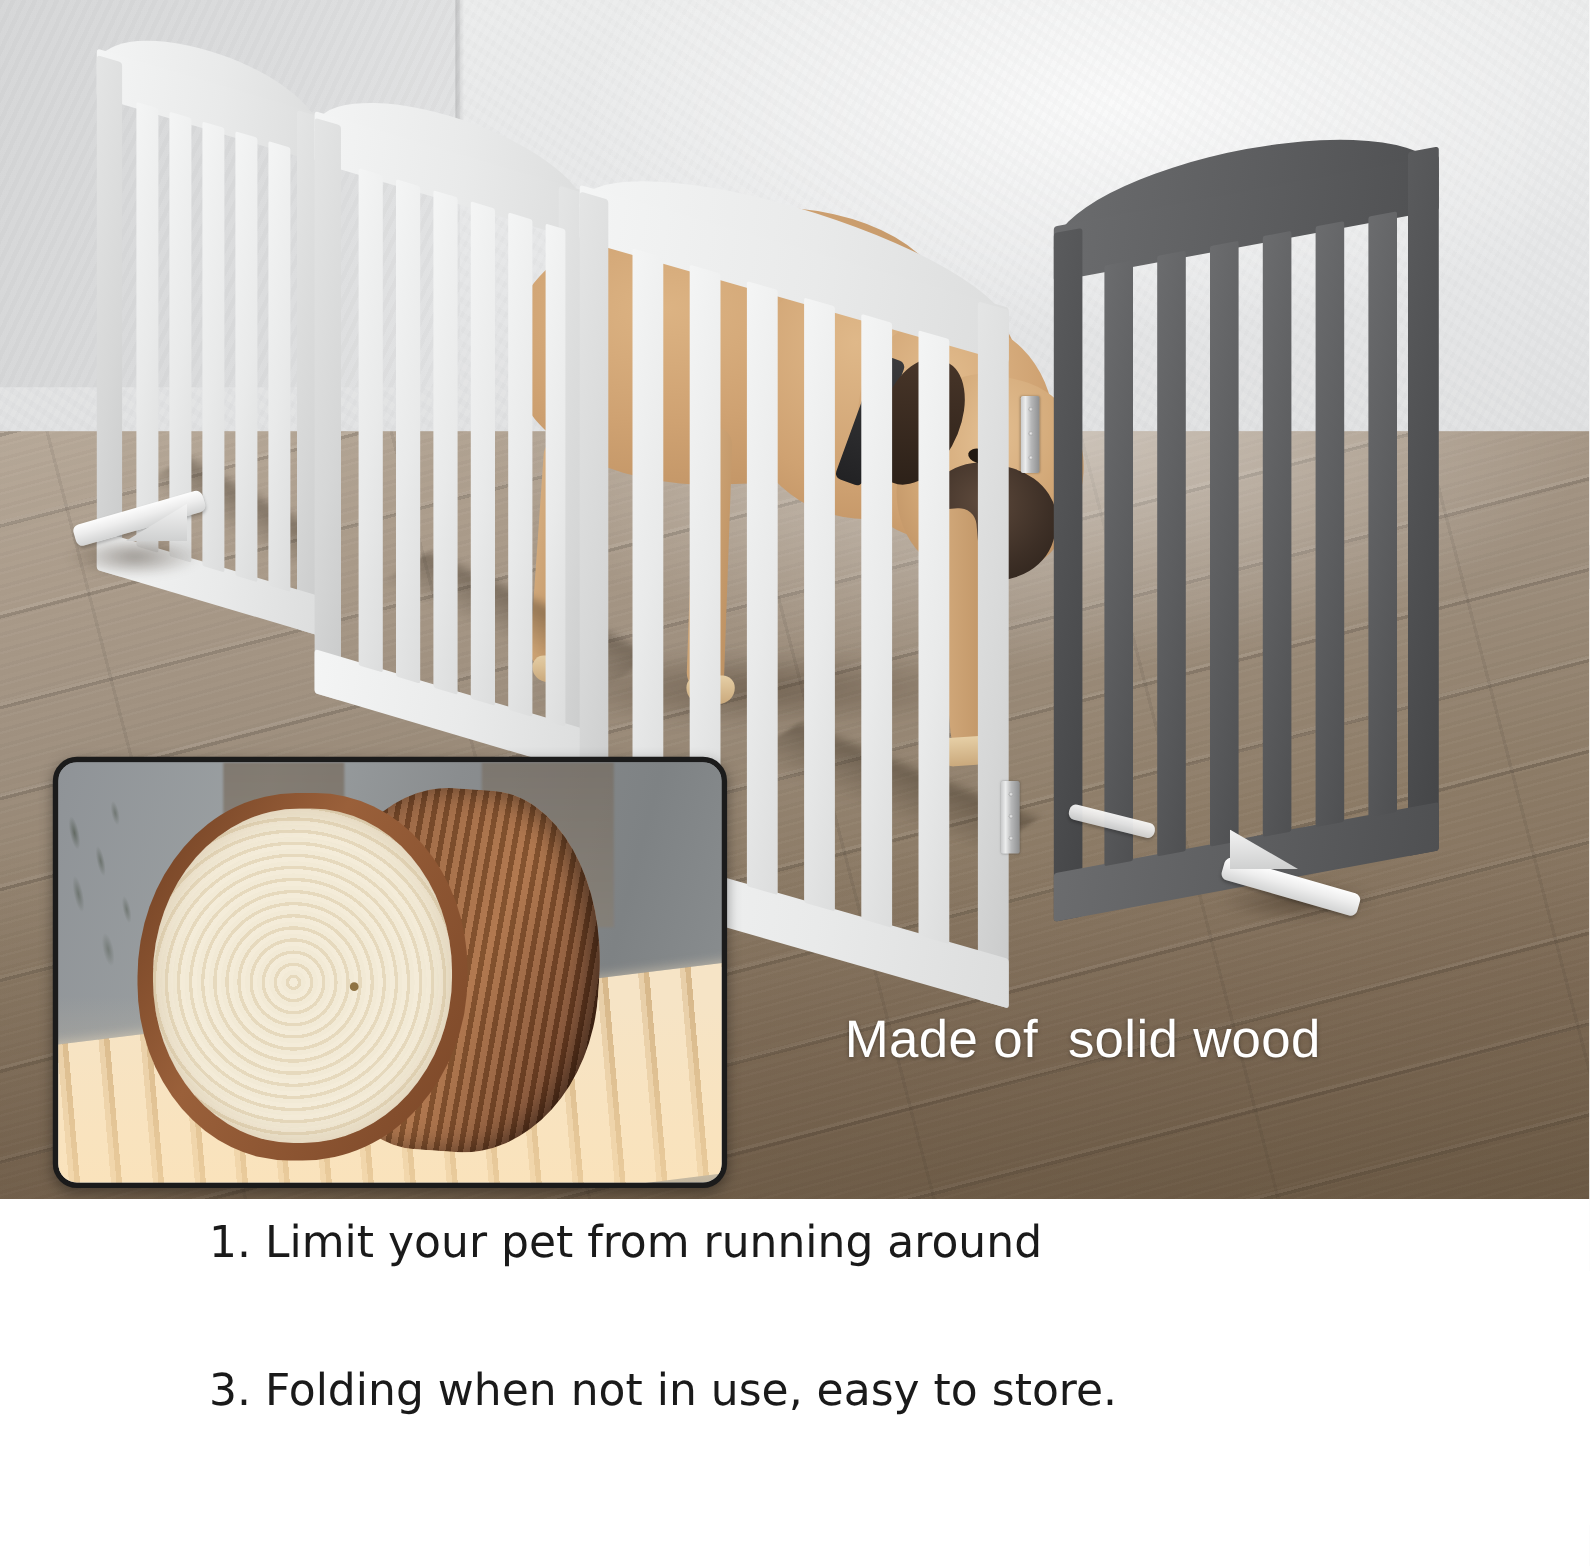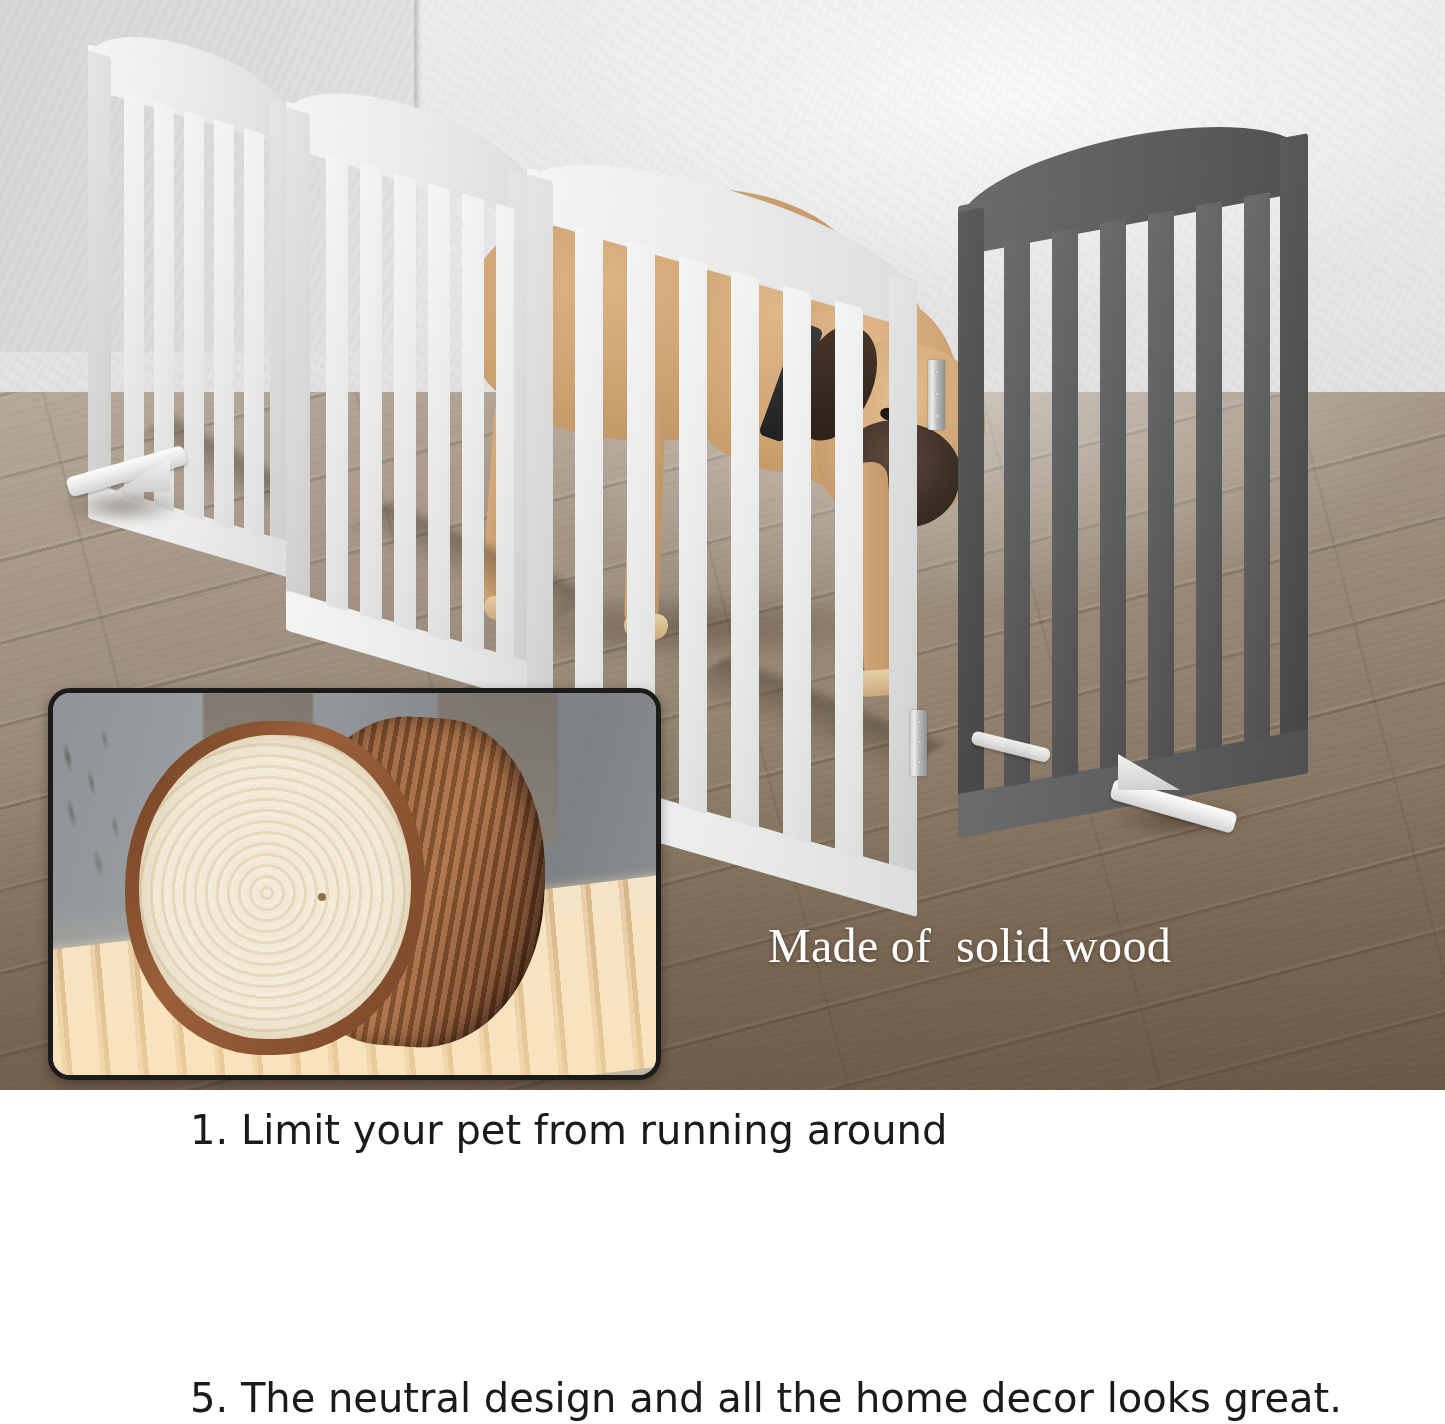--- a/index.html
+++ b/index.html
@@ -306,21 +306,21 @@
     position:absolute; left:47%; top:52%; width:8px; height:8px;
     margin:-4px 0 0 -4px; background:#8f7344; border-radius:50%;
   }
 
   
   .caption{
     position:absolute; left:768px; top:918px;
     font-size:48px; font-weight:400; color:#ffffff; letter-spacing:.3px;
     text-shadow:0 1px 4px rgba(0,0,0,.35);
     white-space:pre;
-    font-family:Liberation Serif, serif;
+    font-family:Liberation Sans, sans-serif;
   }
 
   
   .features{
     position:absolute; left:0; top:1090px; width:1445px; height:328px;
     background:#ffffff; padding:16px 0 0 0;
   }
   .feature{
     position:absolute; left:190px;
     font-size:40px; line-height:1; color:#1a1a1a; white-space:pre;
@@ -475,16 +475,16 @@
         <div class="face"></div>
         <div class="core"></div>
       </div>
     </div>
 
     <div class="caption">Made of  solid wood</div>
   </div>
 
   <div class="features">
     <div class="feature f1">1. Limit your pet from running around</div>
-    <div class="feature f5">5. The neutral design and all the home decor looks great.</div>
+    <div class="feature f3">3. Folding when not in use, easy to store.</div>
   </div>
 
 </div>
 
 </body></html>

